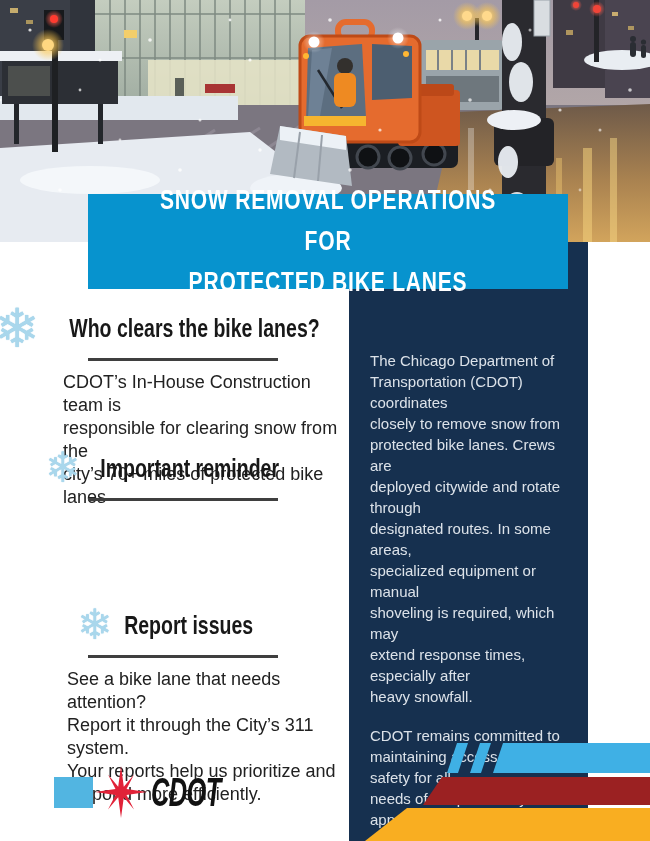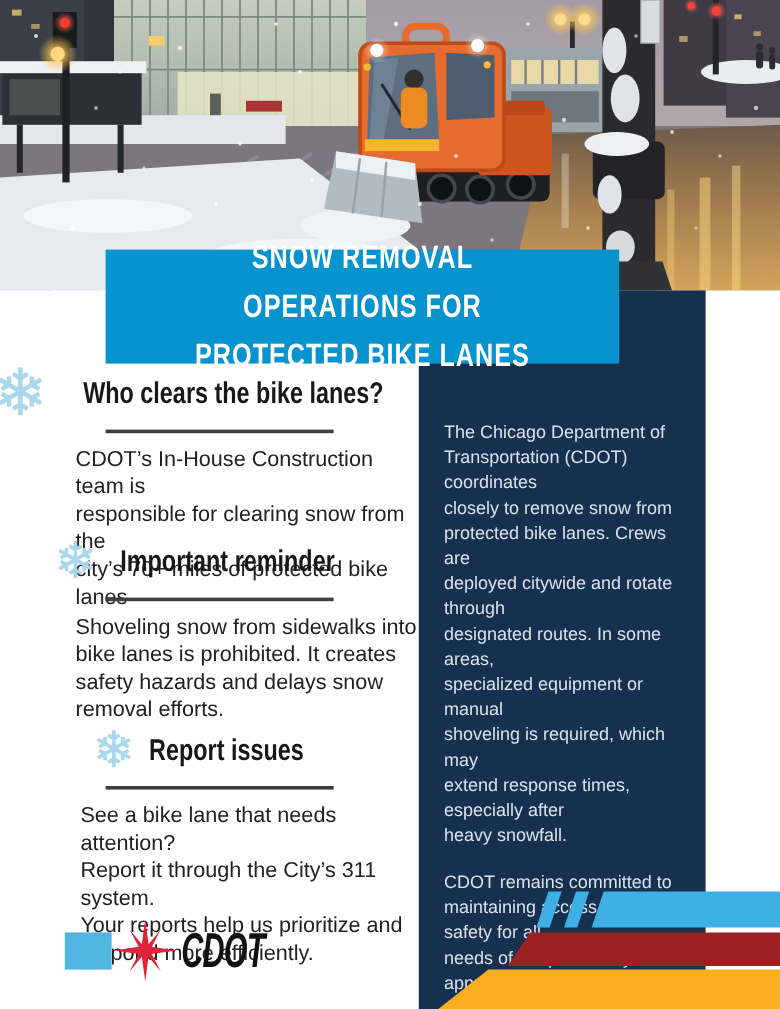--- a/index.html
+++ b/index.html
@@ -5,21 +5,21 @@
   * { margin:0; padding:0; box-sizing:border-box; }
   body { background:#ffffff; font-family:"Liberation Sans", sans-serif; }
   .page {
     position:relative; width:650px; height:841px; margin:0 auto;
     background:#ffffff; overflow:hidden;
   }
   .photo { position:absolute; left:0; top:0; width:650px; height:242px; }
   .photo svg { display:block; }
 
   .banner {
-    position:absolute; left:88px; top:208px; width:428px; height:95px;
+    position:absolute; left:88px; top:194px; width:480px; height:95px;
     background:#0793CE; display:flex; align-items:center; justify-content:center;
     z-index:5;
   }
   .banner-text {
     color:#ffffff; font-weight:bold; font-size:27px; line-height:41px;
     letter-spacing:1px; text-align:center; white-space:pre-line;
     transform:scaleX(0.78); transform-origin:center;
   }
 
   .left-col {
@@ -289,24 +289,20 @@
 responsible for clearing snow from the
 city’s 70+ miles of protected bike lanes</p>
     </section>
 
     <section class="section sec2">
       <div class="heading-row">
         <span class="snowflake flake-md">❄</span>
         <h2 class="sec-title">Important reminder</h2>
       </div>
       <div class="rule"></div>
-      <p class="sec-body">Shoveling snow from sidewalks into
-bike lanes is prohibited. It creates
-safety hazards and delays snow
-removal efforts.</p>
     </section>
 
     <section class="section sec3">
       <div class="heading-row">
         <span class="snowflake flake-md">❄</span>
         <h2 class="sec-title">Report issues</h2>
       </div>
       <div class="rule"></div>
       <p class="sec-body">See a bike lane that needs attention?
 Report it through the City’s 311 system.

